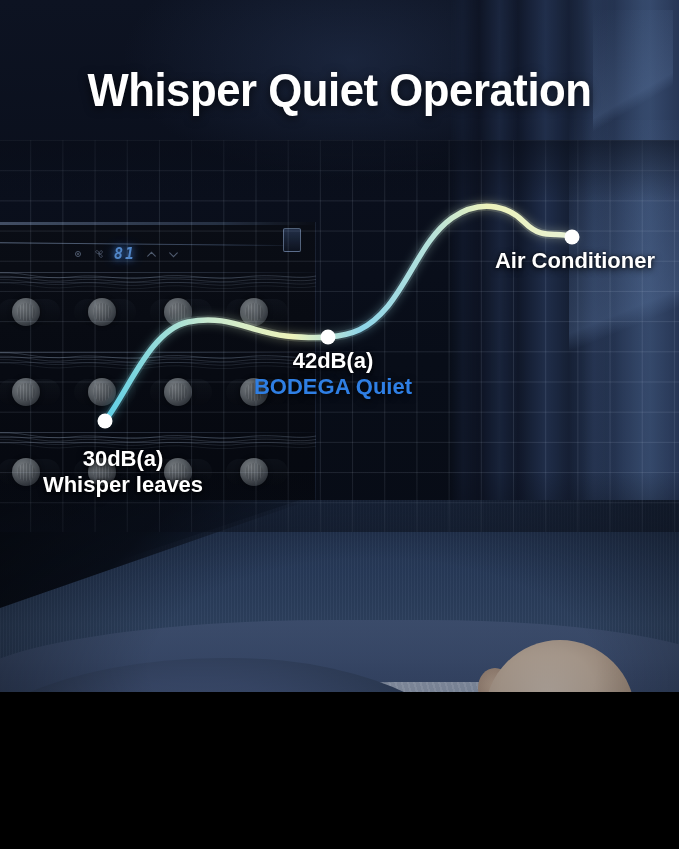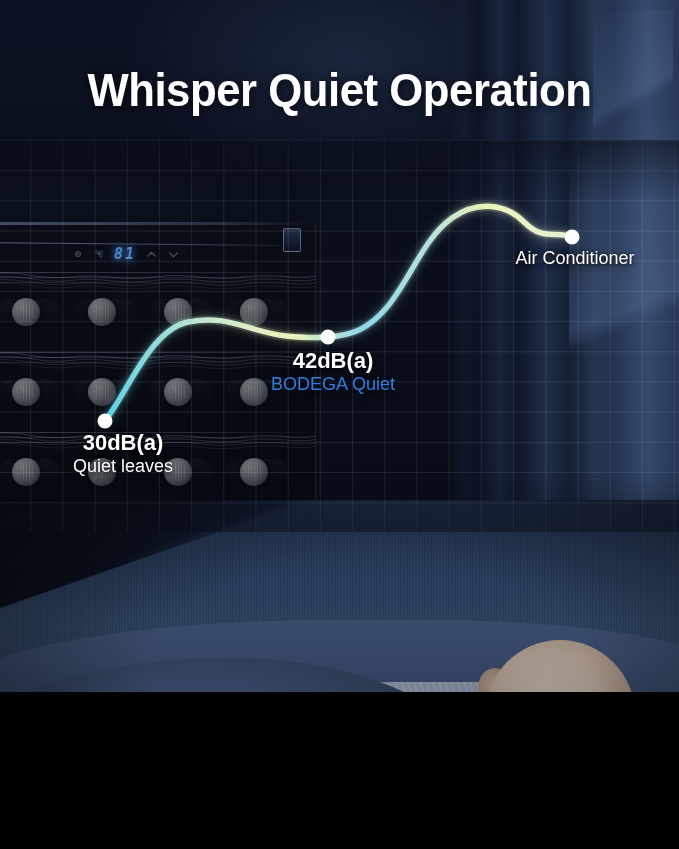--- a/index.html
+++ b/index.html
@@ -138,23 +138,23 @@
     text-shadow:0 2px 10px rgba(0,0,0,.65);
     transform:scaleX(.93);}
 
   
   .chart{position:absolute;left:0;top:0;width:679px;height:849px;}
 
   
   .ann{position:absolute;text-align:center;line-height:1.18;
     text-shadow:0 2px 7px rgba(0,0,0,.85),0 0 3px rgba(0,0,0,.7);}
   .ann .v{display:block;font-size:22px;font-weight:700;color:#ffffff;}
-  .ann .n{display:block;font-size:18px;font-weight:400;color:#ffffff;}
+  .ann .n{display:block;font-size:22px;font-weight:700;color:#ffffff;}
   .ann .n.blue{color:#2f7fe4;text-shadow:0 2px 7px rgba(0,0,0,.8);}
-  #ann-left{left:18px;top:430px;width:210px;}
+  #ann-left{left:18px;top:446px;width:210px;}
   #ann-mid{left:228px;top:348px;width:210px;}
   #ann-right{left:470px;top:248px;width:210px;}
 </style>
 </head>
 <body>
 
 <div id="stage">
 
   <div class="bg-base"></div>
   <div class="glow-top"></div>
@@ -335,21 +335,21 @@
 
     <g id="markers">
         <circle cx="105" cy="421" r="7.5" fill="#ffffff"></circle>
         <circle cx="328" cy="337" r="7.5" fill="#ffffff"></circle>
         <circle cx="572" cy="237" r="7.5" fill="#ffffff"></circle>
       </g>
   </svg>
 
   <div class="ann" id="ann-left">
     <span class="v">30dB(a)</span>
-    <span class="n">Quiet leaves</span>
+    <span class="n">Whisper leaves</span>
   </div>
 
   <div class="ann" id="ann-mid">
     <span class="v">42dB(a)</span>
     <span class="n blue">BODEGA Quiet</span>
   </div>
 
   <div class="ann" id="ann-right">
     <span class="n">Air Conditioner</span>
   </div>

